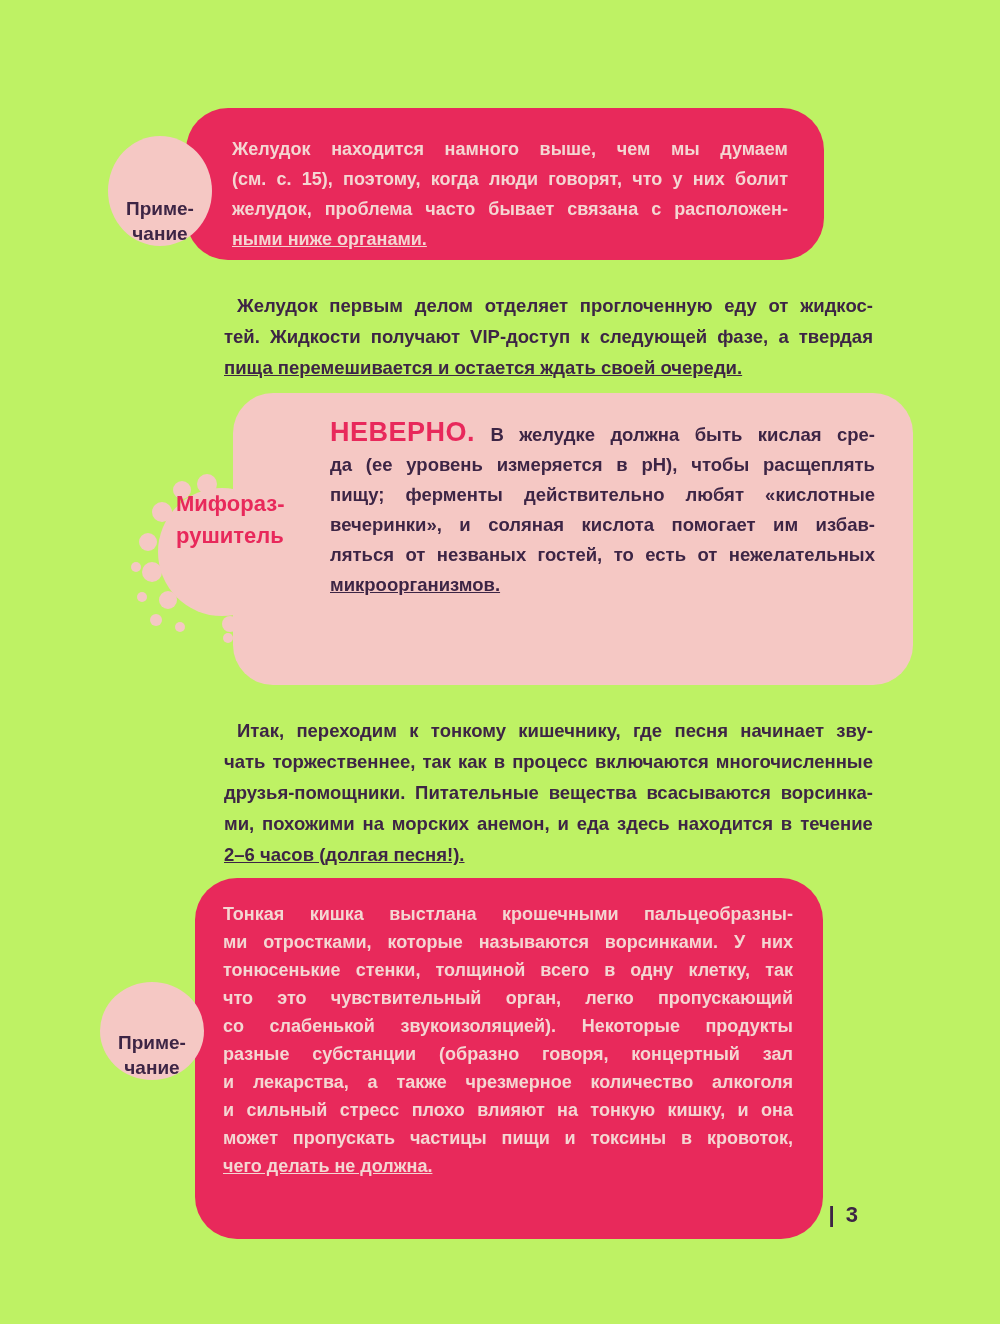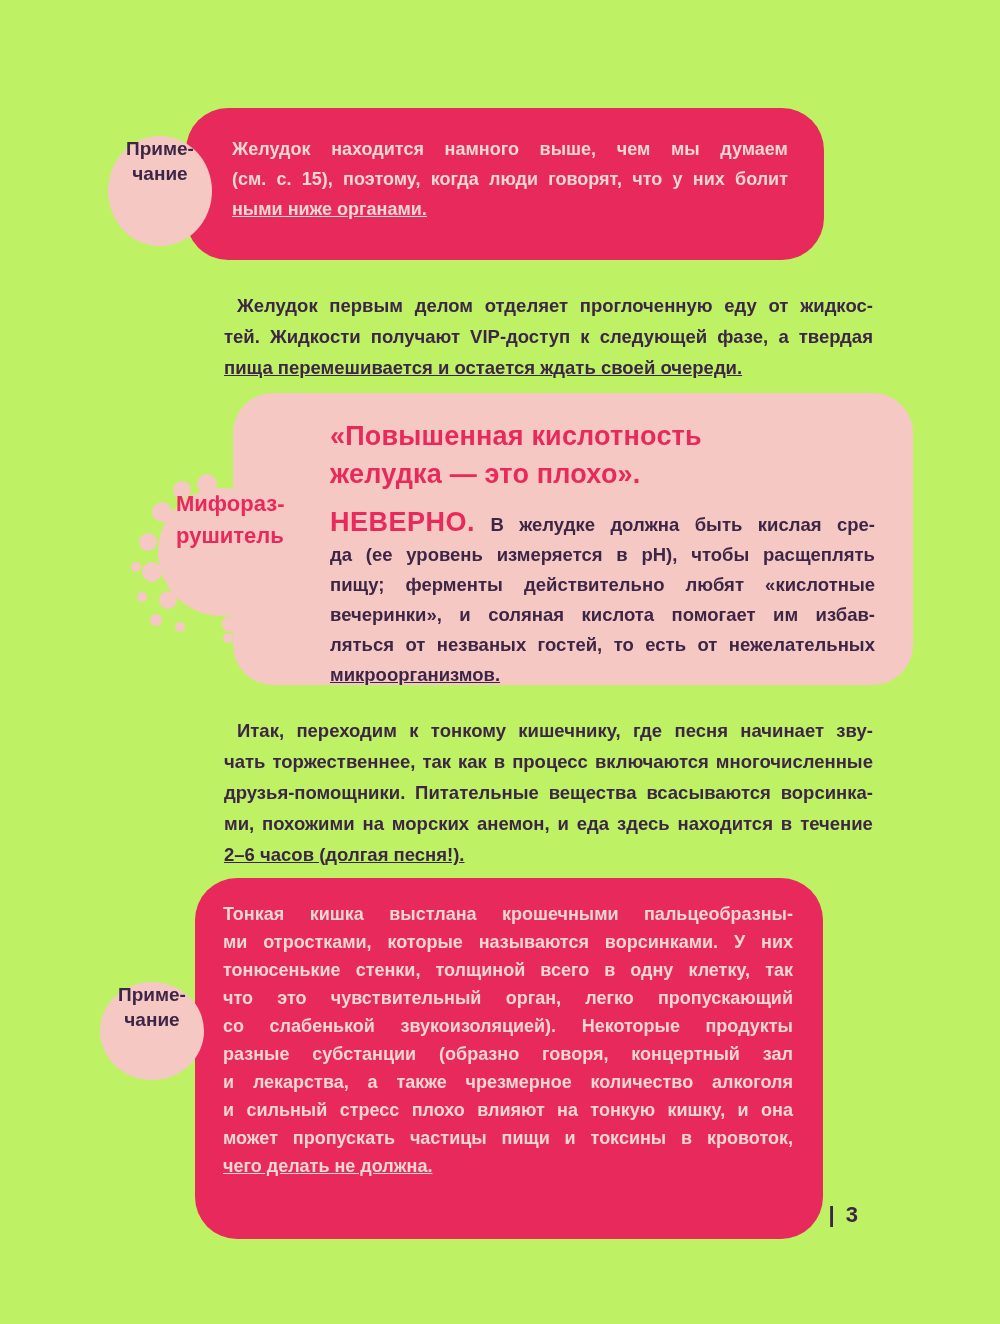--- a/index.html
+++ b/index.html
@@ -32,21 +32,21 @@
   }
   .note-box .lines{font-size:18px;line-height:30px;}
   #note1{left:186px;top:108px;width:638px;height:152px;}
   #note1 .lines{padding:26px 36px 0 46px;}
   #note2{left:195px;top:878px;width:628px;height:361px;}
   #note2 .lines{padding:22px 30px 0 28px;font-size:18px;line-height:28px;}
 
   
   .note-circle{
     position:absolute;background:var(--pink);border-radius:50%;
-    display:flex;align-items:flex-start;justify-content:center;text-align:center;
+    display:flex;align-items:flex-end;justify-content:center;text-align:center;
     color:var(--purple);font-size:19px;line-height:25px;white-space:pre-line;
     z-index:2;
   }
   #note1-circle{left:108px;top:136px;width:104px;height:110px;}
   #note2-circle{left:100px;top:982px;width:104px;height:98px;}
 
   
   .para{
     position:absolute;left:224px;width:649px;
     font-size:18.5px;line-height:31px;color:var(--purple);
@@ -108,20 +108,29 @@
           <span>с.</span>
           <span>15),</span>
           <span>поэтому,</span>
           <span>когда</span>
           <span>люди</span>
           <span>говорят,</span>
           <span>что</span>
           <span>у</span>
           <span>них</span>
           <span>болит</span>
+        </div>
+        <div class="jline">
+          <span>желудок,</span>
+          <span>проблема</span>
+          <span>часто</span>
+          <span>бывает</span>
+          <span>связана</span>
+          <span>с</span>
+          <span>расположен-</span>
         </div>
         <div class="pline">ными ниже органами.</div>
       </div>
   </div>
   <div class="note-circle" id="note1-circle">
     <span>Приме-
 чание</span>
   </div>
 
   <div class="para" id="para1">
@@ -165,22 +174,20 @@
         <circle cx="58" cy="155" r="5"></circle>
         <circle cx="108" cy="152" r="8"></circle>
         <circle cx="106" cy="166" r="5"></circle>
       </g>
     </svg>
   </div>
   <div id="splat-label">Мифораз-
 рушитель</div>
 
   <div id="myth-box">
-    <div class="myth-quote">«Повышенная кислотность
-желудка — это плохо».</div>
     <div class="myth-body">
       <div class="verdict-line">
           <div class="jline">
             <span>НЕВЕРНО.</span>
             <span>В</span>
             <span>желудке</span>
             <span>должна</span>
             <span>быть</span>
             <span>кислая</span>
             <span>сре-</span>

